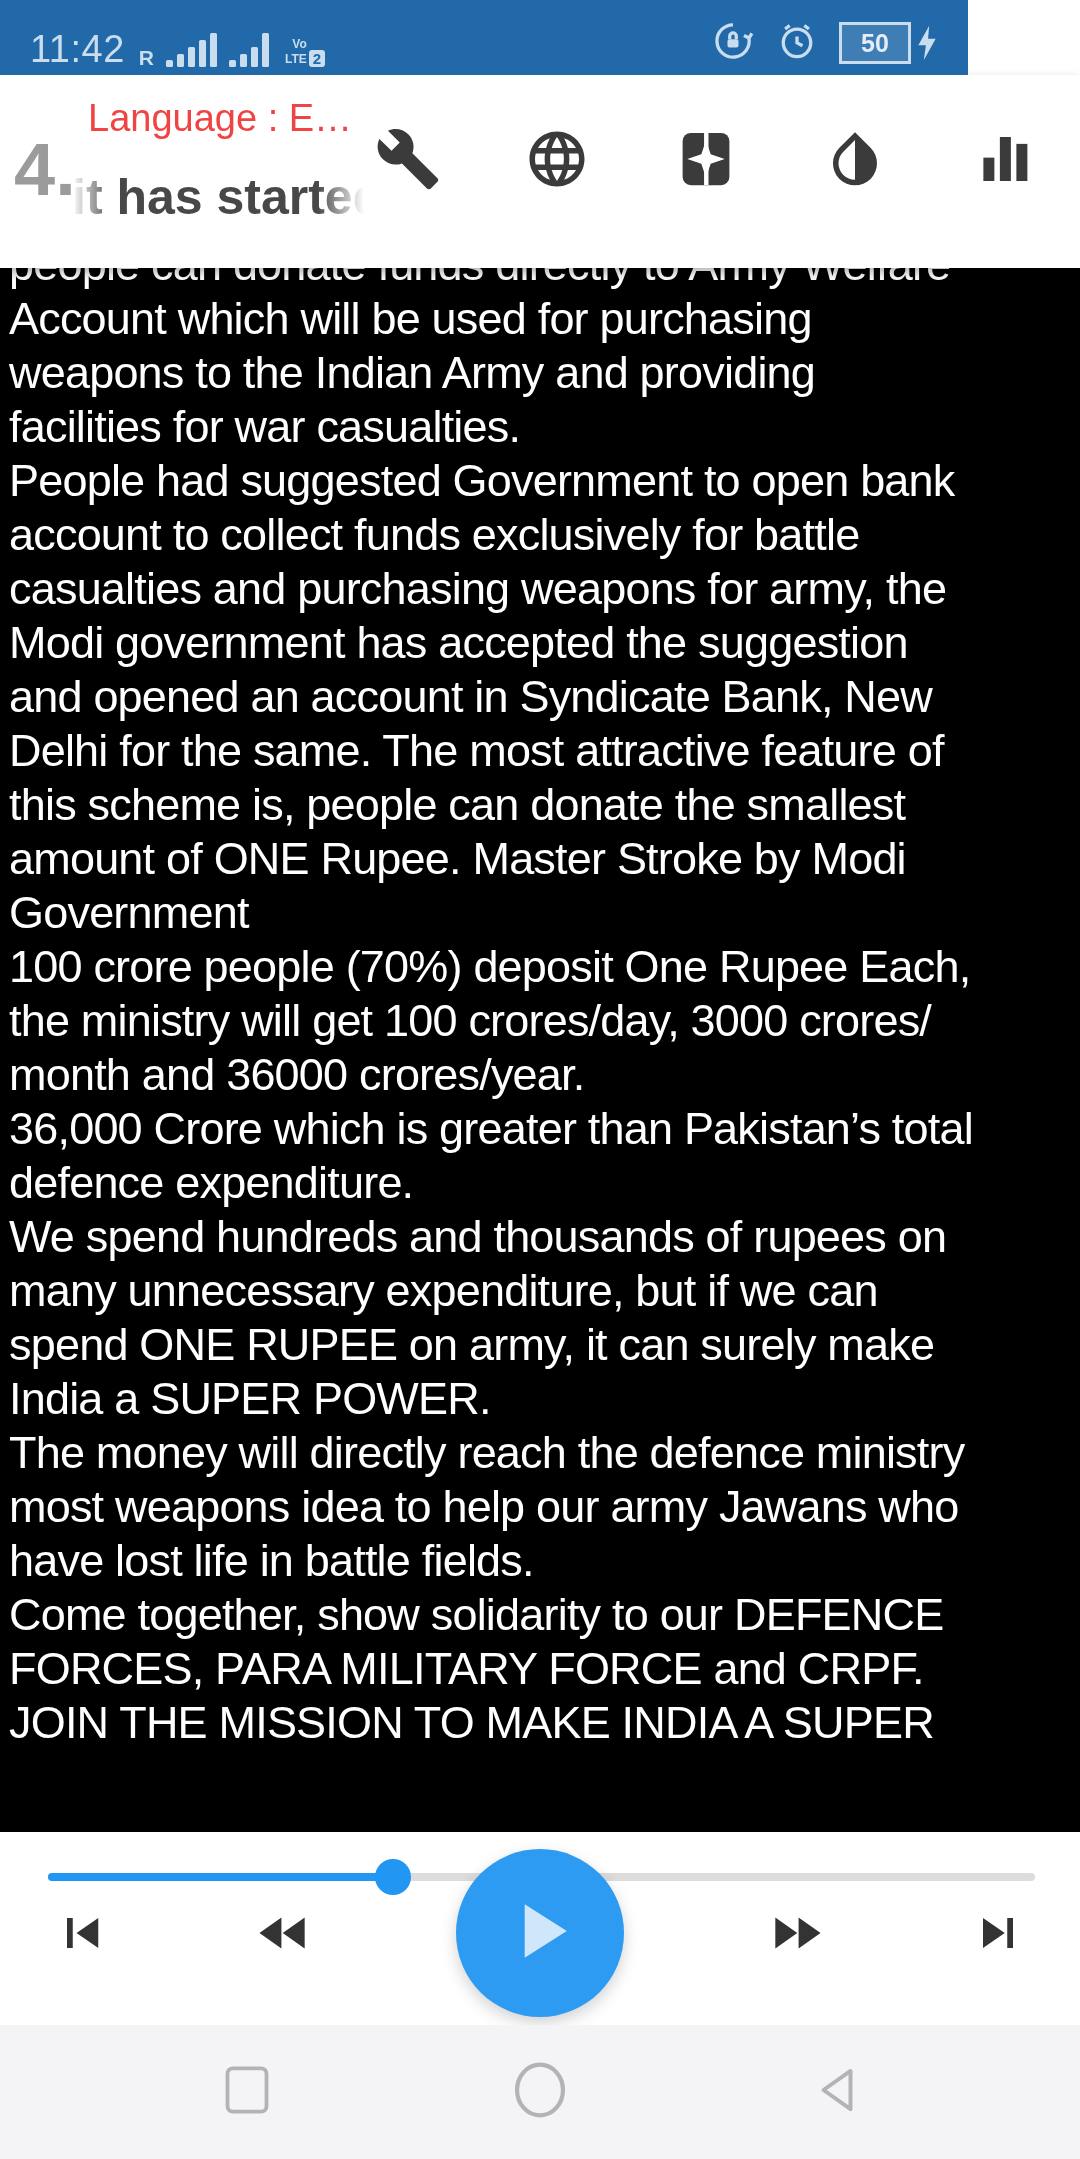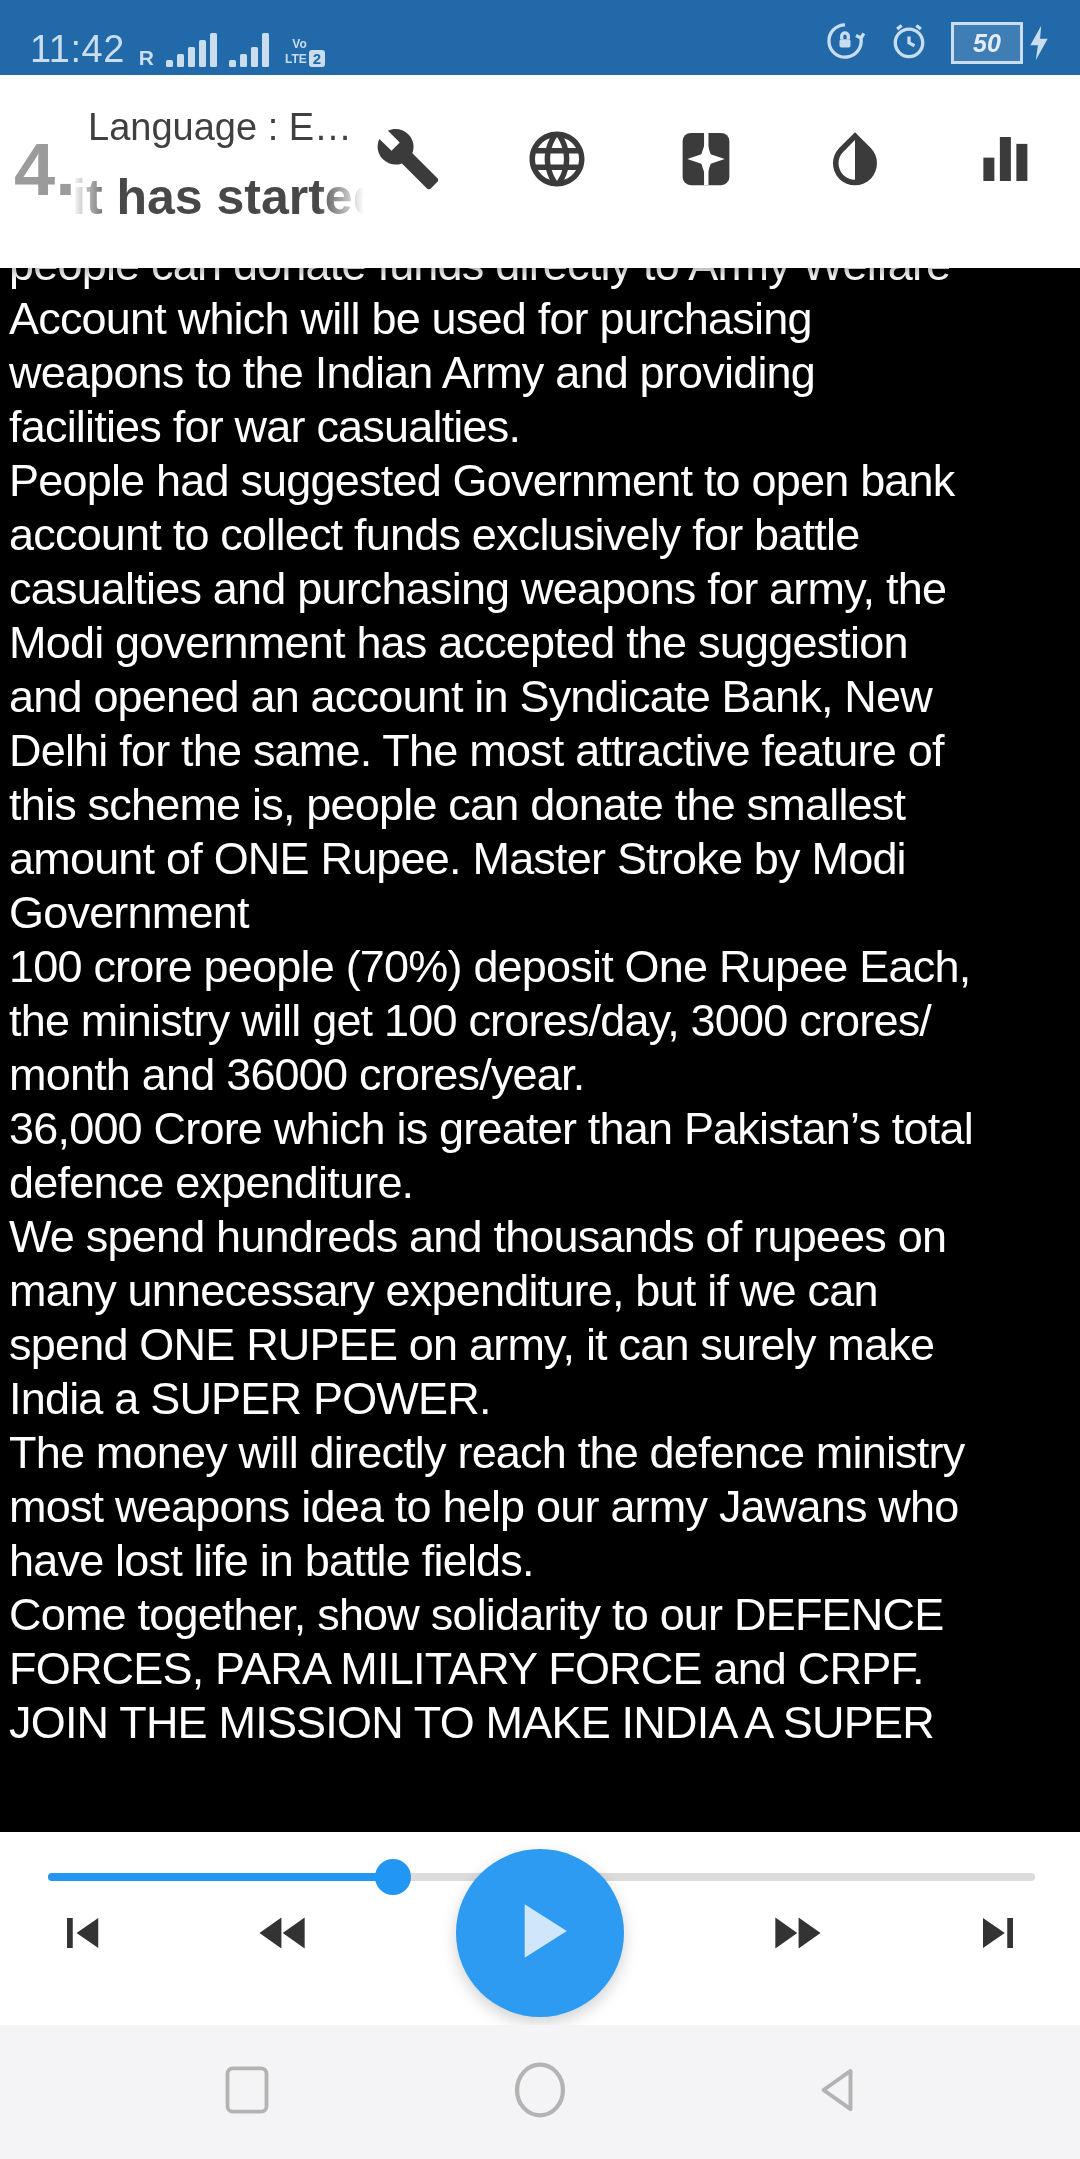--- a/index.html
+++ b/index.html
@@ -1,43 +1,43 @@
 <!DOCTYPE html>
 <html><head>
 <meta charset="utf-8">
 <style>
   * { margin:0; padding:0; box-sizing:border-box; }
   html,body { width:1080px; height:2159px; }
   body { position:relative; font-family:"Liberation Sans", sans-serif; background:#fff; overflow:hidden; }
 
   
-  .status-bar { position:absolute; top:0; left:0; width:1080px; height:75px;
+  .status-bar { position:absolute; top:0; left:0; width:968px; height:75px;
     background:#2169a8; color:#c9ddee; display:flex; align-items:flex-end;
     justify-content:space-between; padding:0 28px 8px 30px; z-index:5; }
   .sb-left { display:flex; align-items:flex-end; gap:12px; }
   .sb-time { font-size:38px; font-weight:500; letter-spacing:0.5px; line-height:36px; }
   .sb-sim { font-size:21px; font-weight:bold; line-height:18px; margin-left:2px; }
   .bars { display:flex; align-items:flex-end; gap:4px; }
   .bar { width:7px; background:#c9ddee; border-radius:1.5px; }
   .bar.b0{height:7px;} .bar.b1{height:13px;} .bar.b2{height:20px;} .bar.b3{height:27px;} .bar.b4{height:34px;}
   .volte { display:flex; align-items:flex-end; margin-left:4px; }
   .volte-txt { font-size:12px; font-weight:bold; line-height:15px; text-align:right; }
   .volte-badge { background:#c9ddee; color:#2169a8; font-size:15px; font-weight:bold;
     border-radius:3px; padding:1px 4px; margin-left:2px; line-height:15px; }
   .sb-right { display:flex; align-items:center; gap:20px; }
   .battery { display:flex; align-items:center; gap:3px; }
   .battery-body { width:72px; height:42px; border:3px solid #c9ddee; border-radius:0;
-    display:flex; align-items:center; justify-content:center; background:rgba(200,220,238,0.18);font-style:italic; }
+    display:flex; align-items:center; justify-content:center; background:rgba(200,220,238,0.18); }
   .battery-num { font-size:25px; font-weight:bold; color:#e2edf7; }
 
   
   .header { position:absolute; top:75px; left:0; width:1080px; height:193px; background:#ffffff;
     box-shadow:0 5px 10px rgba(0,0,0,0.30); z-index:4; }
   .item-number { position:absolute; left:14px; top:52px; font-size:74px; font-weight:bold; color:#9b9b9b; }
-  .language-label { position:absolute; left:88px; top:22px; font-size:38px; color:#404040; white-space:nowrap;margin-top:9px; }
+  .language-label { position:absolute; left:88px; top:22px; font-size:38px; color:#ef4444; white-space:nowrap; }
   .marquee { position:absolute; left:72px; top:88px; width:292px; height:72px; overflow:hidden;
     font-size:50px; font-weight:bold; color:#484848; white-space:nowrap; line-height:68px;
     -webkit-mask-image:linear-gradient(90deg, transparent 0, #000 14%, #000 84%, transparent 100%);
     mask-image:linear-gradient(90deg, transparent 0, #000 14%, #000 84%, transparent 100%); }
   .toolbar { position:absolute; left:372px; top:50px; width:668px; display:flex;
     justify-content:space-between; align-items:center; }
   .tool-btn { width:72px; height:72px; display:flex; align-items:center; justify-content:center; }
   .tool-btn svg { width:66px; height:66px; }
 
   

